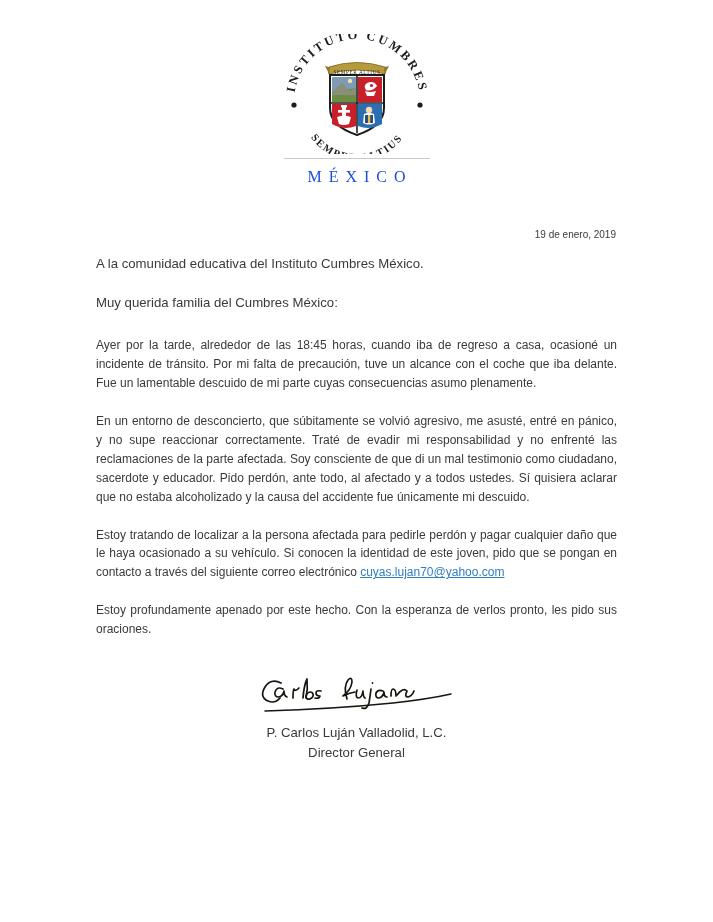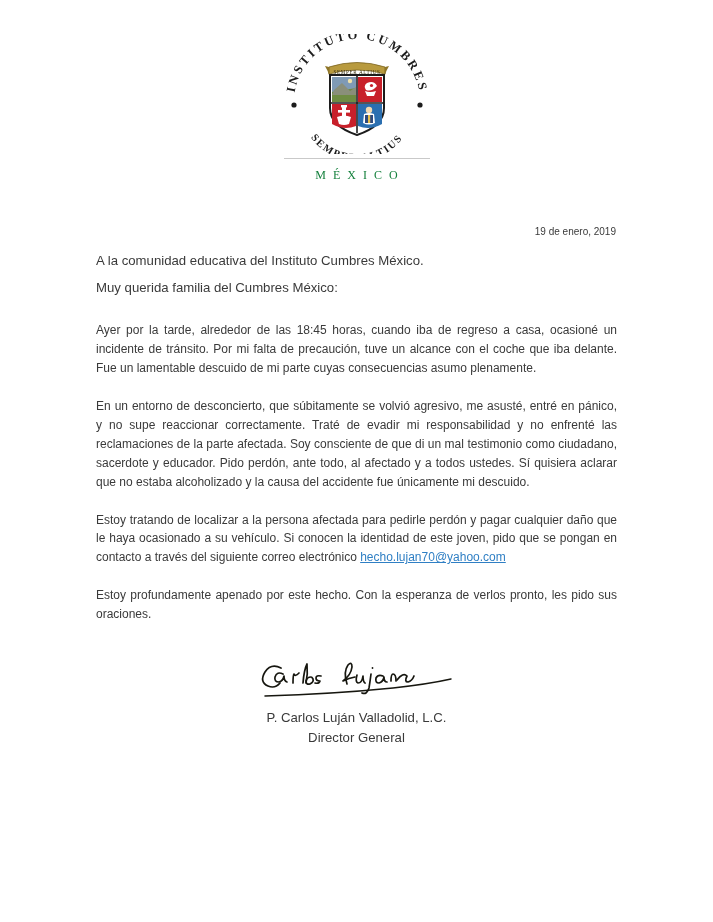--- a/index.html
+++ b/index.html
@@ -38,23 +38,23 @@
   .logo-wrap svg { display: block; }
 
   .mex-rule {
     width: 146px;
     height: 1px;
     background: #c9c9c9;
     margin-top: 4px;
   }
   .mex-text {
     font-family: "Liberation Serif", serif;
-    font-size: 12px;
+    font-size: 16px;
     letter-spacing: 7px;
-    color: #15803d;
+    color: #1d4ed8;
     margin-top: 9px;
     padding-left: 7px;
     text-align: center;
   }
 
   
   .content {
     padding: 0 96px 0 96px;
   }
   .date-line {
@@ -63,21 +63,21 @@
     color: #3a3a3a;
     margin-top: 43px;
     padding-right: 1px;
   }
   .salutation {
     font-size: 13.2px;
     color: #3a3a3a;
     margin-top: 14px;
     line-height: 1.55;
   }
-  .salutation.second { margin-top: 7px; }
+  .salutation.second { margin-top: 19px; }
 
   p.para {
     font-size: 12px;
     color: #3a3a3a;
     text-align: justify;
     line-height: 1.58;
     margin: 19px 0 0 0;
   }
   p.para.first { margin-top: 22px; }
 
@@ -175,21 +175,21 @@
     <div class="date-line">19 de enero, 2019</div>
 
     <div class="salutation">A la comunidad educativa del Instituto Cumbres México.</div>
 
     <div class="salutation second">Muy querida familia del Cumbres México:</div>
 
     <p class="para first">Ayer por la tarde, alrededor de las 18:45 horas, cuando iba de regreso a casa, ocasioné un incidente de tránsito. Por mi falta de precaución, tuve un alcance con el coche que iba delante. Fue un lamentable descuido de mi parte cuyas consecuencias asumo plenamente.</p>
 
     <p class="para">En un entorno de desconcierto, que súbitamente se volvió agresivo, me asusté, entré en pánico, y no supe reaccionar correctamente. Traté de evadir mi responsabilidad y no enfrenté las reclamaciones de la parte afectada. Soy consciente de que di un mal testimonio como ciudadano, sacerdote y educador. Pido perdón, ante todo, al afectado y a todos ustedes. Sí quisiera aclarar que no estaba alcoholizado y la causa del accidente fue únicamente mi descuido.</p>
 
-    <p class="para"><span>Estoy tratando de localizar a la persona afectada para pedirle perdón y pagar cualquier daño que le haya ocasionado a su vehículo. Si conocen la identidad de este joven, pido que se pongan en contacto a través del siguiente correo electrónico </span><a class="email-link" href="#">hecho.lujan70@yahoo.com</a></p>
+    <p class="para"><span>Estoy tratando de localizar a la persona afectada para pedirle perdón y pagar cualquier daño que le haya ocasionado a su vehículo. Si conocen la identidad de este joven, pido que se pongan en contacto a través del siguiente correo electrónico </span><a class="email-link" href="#">cuyas.lujan70@yahoo.com</a></p>
 
 
     <p class="para">Estoy profundamente apenado por este hecho. Con la esperanza de verlos pronto, les pido sus oraciones.</p>
 
     <div class="sig-block">
 
       <div class="sig-svg-wrap">
         <svg width="240" height="56" viewBox="0 0 240 56" xmlns="http://www.w3.org/2000/svg">
           <g fill="none" stroke="#16160f" stroke-width="1.7" stroke-linecap="round" stroke-linejoin="round">
 

